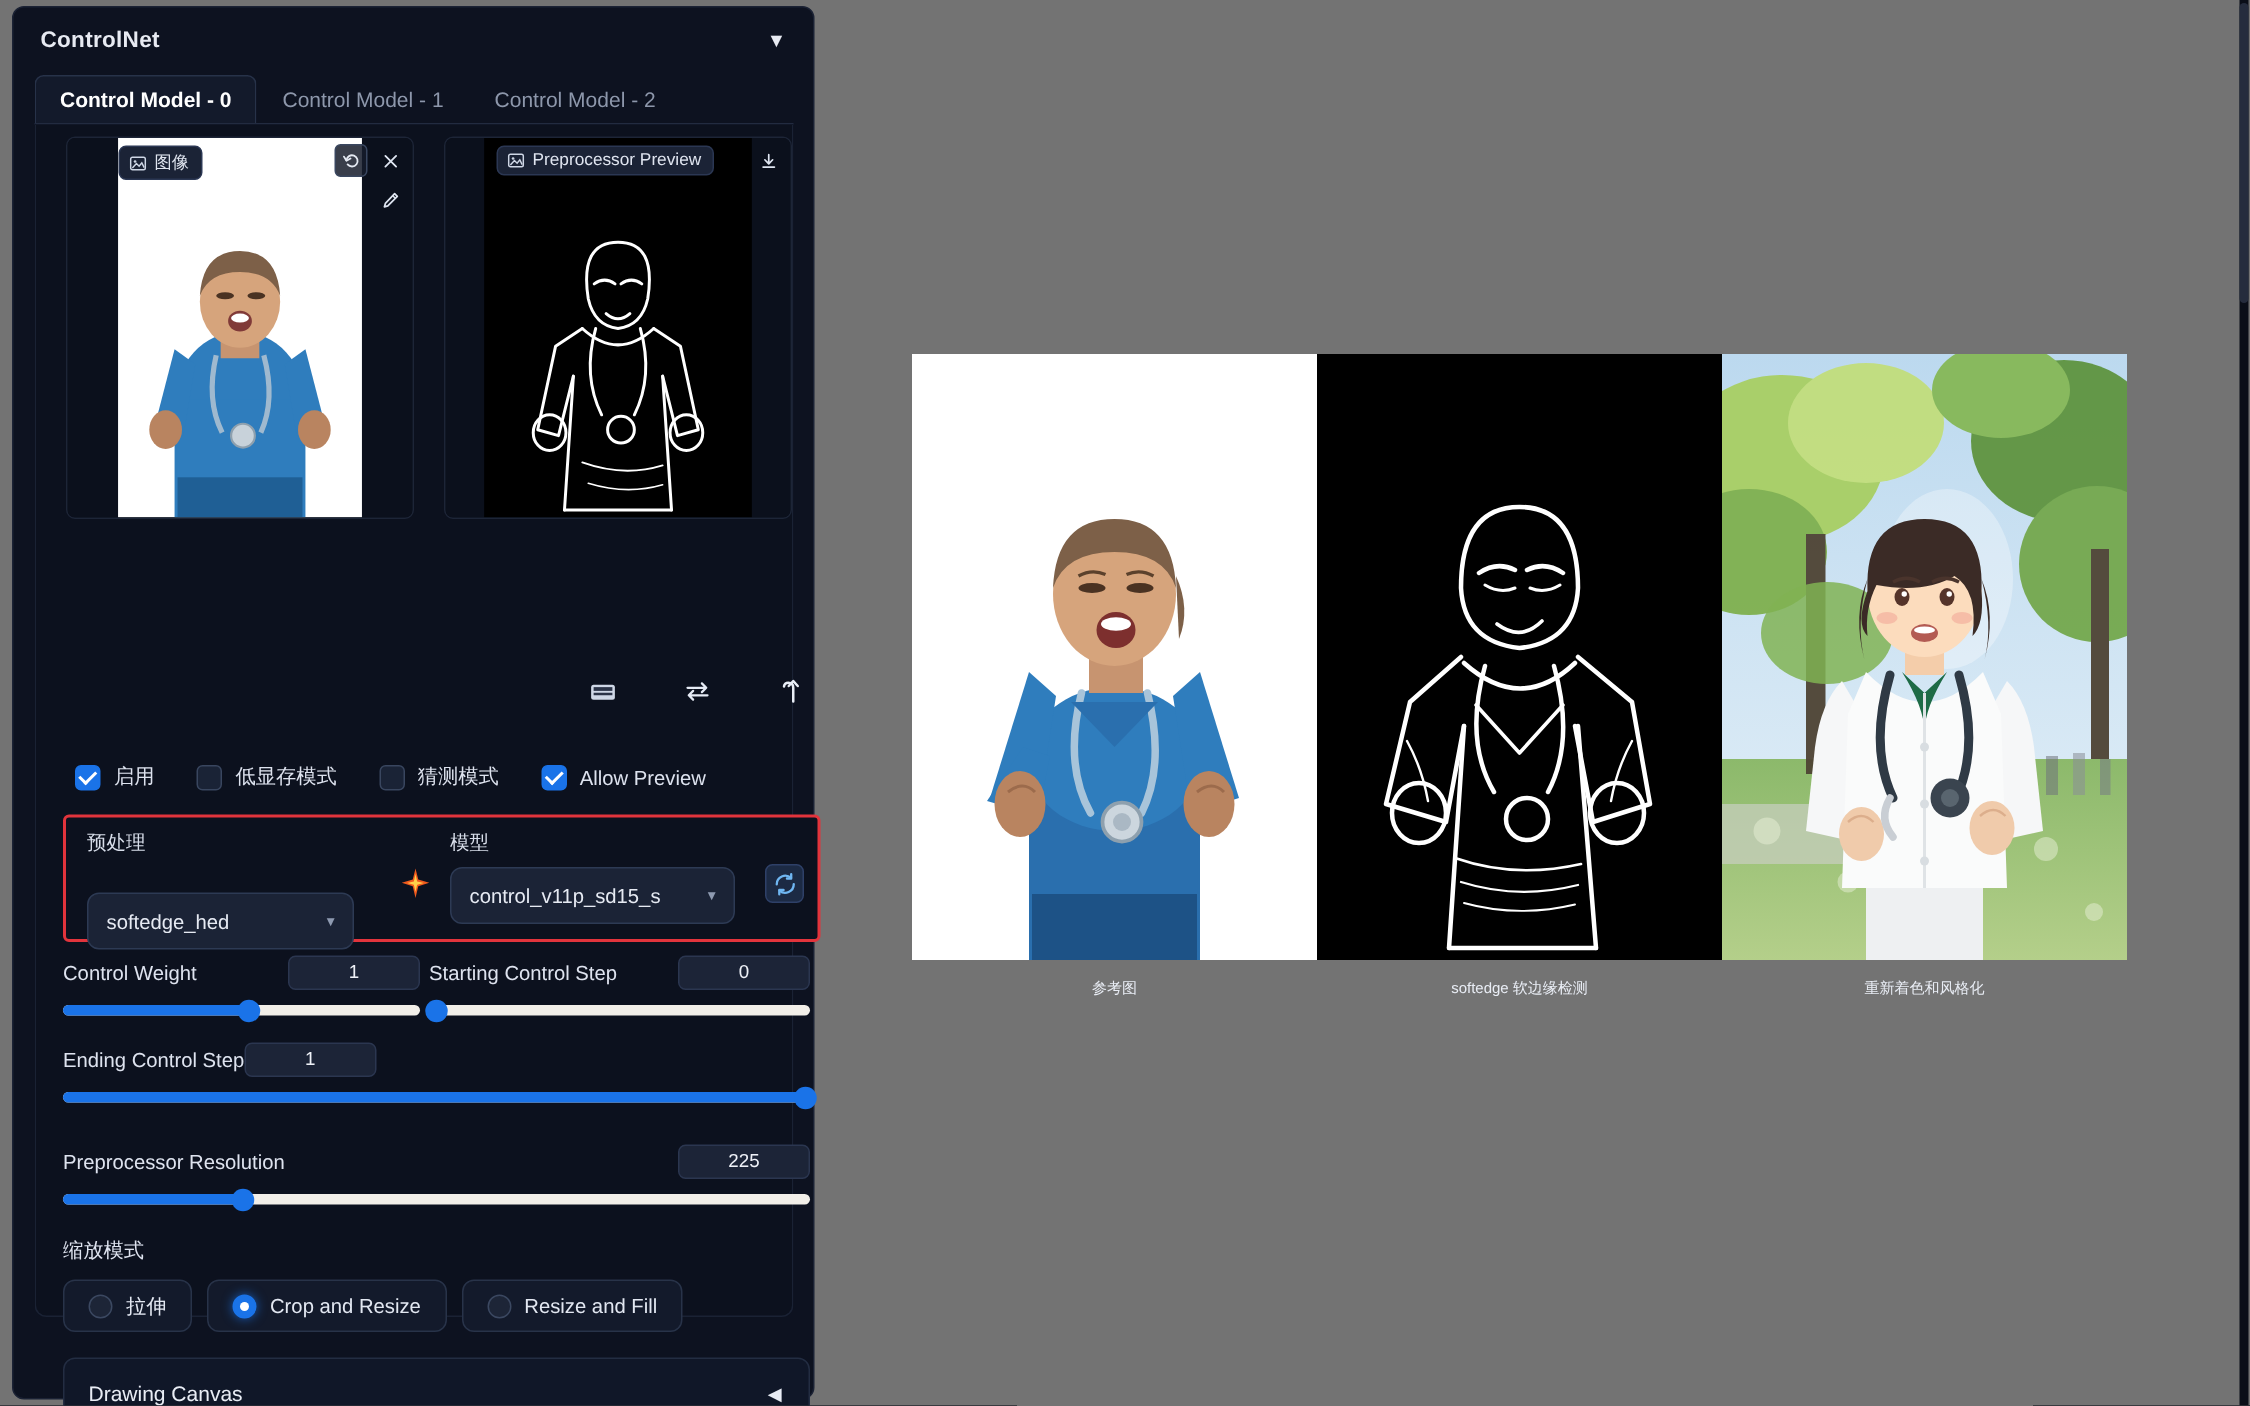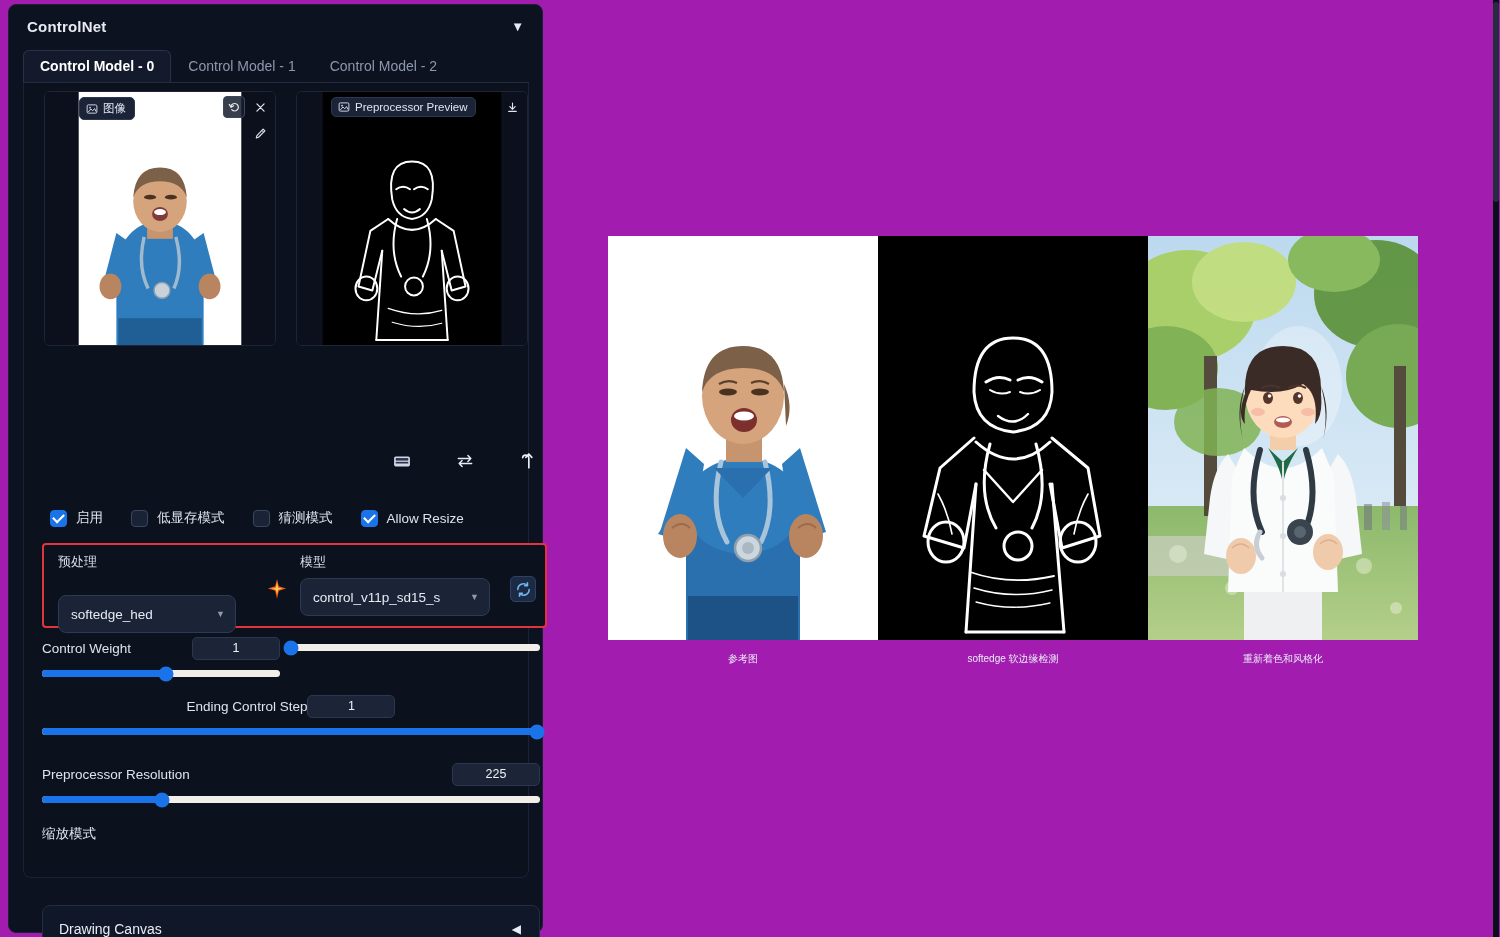--- a/index.html
+++ b/index.html
@@ -2,21 +2,21 @@
 <html><head>
 <meta charset="utf-8">
 <style>
   * { box-sizing: border-box; margin: 0; padding: 0; }
   html, body {
     width: 1500px; height: 937px;
     background: #0a0e18;
     font-family: "Liberation Sans", sans-serif;
     overflow: hidden;
   }
-  #root { position: relative; width: 1500px; height: 937px; background: #a21caf; }
+  #root { position: relative; width: 1500px; height: 937px; background: #737373; }
 
   
   .cn-panel {
     position: absolute; left: 8px; top: 4px;
     width: 535px; height: 929px;
     background: #0d1220;
     border: 1px solid #1b2234;
     border-radius: 8px;
   }
   .cn-header {
@@ -350,21 +350,21 @@
         <div class="chk">
           <span class="chk-box"></span>
           <span class="chk-label">低显存模式</span>
         </div>
         <div class="chk">
           <span class="chk-box"></span>
           <span class="chk-label">猜测模式</span>
         </div>
         <div class="chk">
           <span class="chk-box on"></span>
-          <span class="chk-label">Allow Resize</span>
+          <span class="chk-label">Allow Preview</span>
         </div>
       </div>
 
       <div class="hl-region">
         <div class="fld fld-pre">
           <div class="fld-label">预处理</div>
           <div class="sel">
             <span class="sel-val">softedge_hed</span>
             <span class="caret">▼</span>
           </div>
@@ -400,28 +400,32 @@
           <span class="sl-name">Control Weight</span>
           <span class="sl-num">1</span>
         </div>
         <div class="track">
           <div class="fill" style="width:52%"></div>
           <div class="knob" style="left:52%"></div>
         </div>
       </div>
 
       <div class="sl-wrap" style="top:552px; left:262px; width:254px;">
+        <div class="sl-head" style="justify-content:space-between;">
+          <span class="sl-name">Starting Control Step</span>
+          <span class="sl-num">0</span>
+        </div>
         <div class="track">
           <div class="fill" style="width:2%"></div>
           <div class="knob" style="left:2%"></div>
         </div>
       </div>
 
       <div class="sl-wrap" style="top:610px;">
-        <div class="sl-head" style="justify-content:center;">
+        <div class="sl-head" style="justify-content:flex-start;">
           <span class="sl-name">Ending Control Step</span>
           <span class="sl-num">1</span>
         </div>
         <div class="track">
           <div class="fill" style="width:100%"></div>
           <div class="knob" style="left:99.3%"></div>
         </div>
       </div>
 
       <div class="sl-wrap" style="top:678px;">
@@ -429,20 +433,34 @@
           <span class="sl-name">Preprocessor Resolution</span>
           <span class="sl-num">225</span>
         </div>
         <div class="track">
           <div class="fill" style="width:24%"></div>
           <div class="knob" style="left:24%"></div>
         </div>
       </div>
 
       <div class="rm-label">缩放模式</div>
+      <div class="rm-row">
+        <div class="radio-pill">
+          <span class="rdo"></span>
+          <span class="rdo-label">拉伸</span>
+        </div>
+        <div class="radio-pill">
+          <span class="rdo on"></span>
+          <span class="rdo-label">Crop and Resize</span>
+        </div>
+        <div class="radio-pill">
+          <span class="rdo"></span>
+          <span class="rdo-label">Resize and Fill</span>
+        </div>
+      </div>
 
       <div class="dcanvas">
         <span class="dc-title">Drawing Canvas</span>
         <span class="dc-arrow">◀</span>
       </div>
 
     </div>
   </div>
 
   <div class="gallery">

